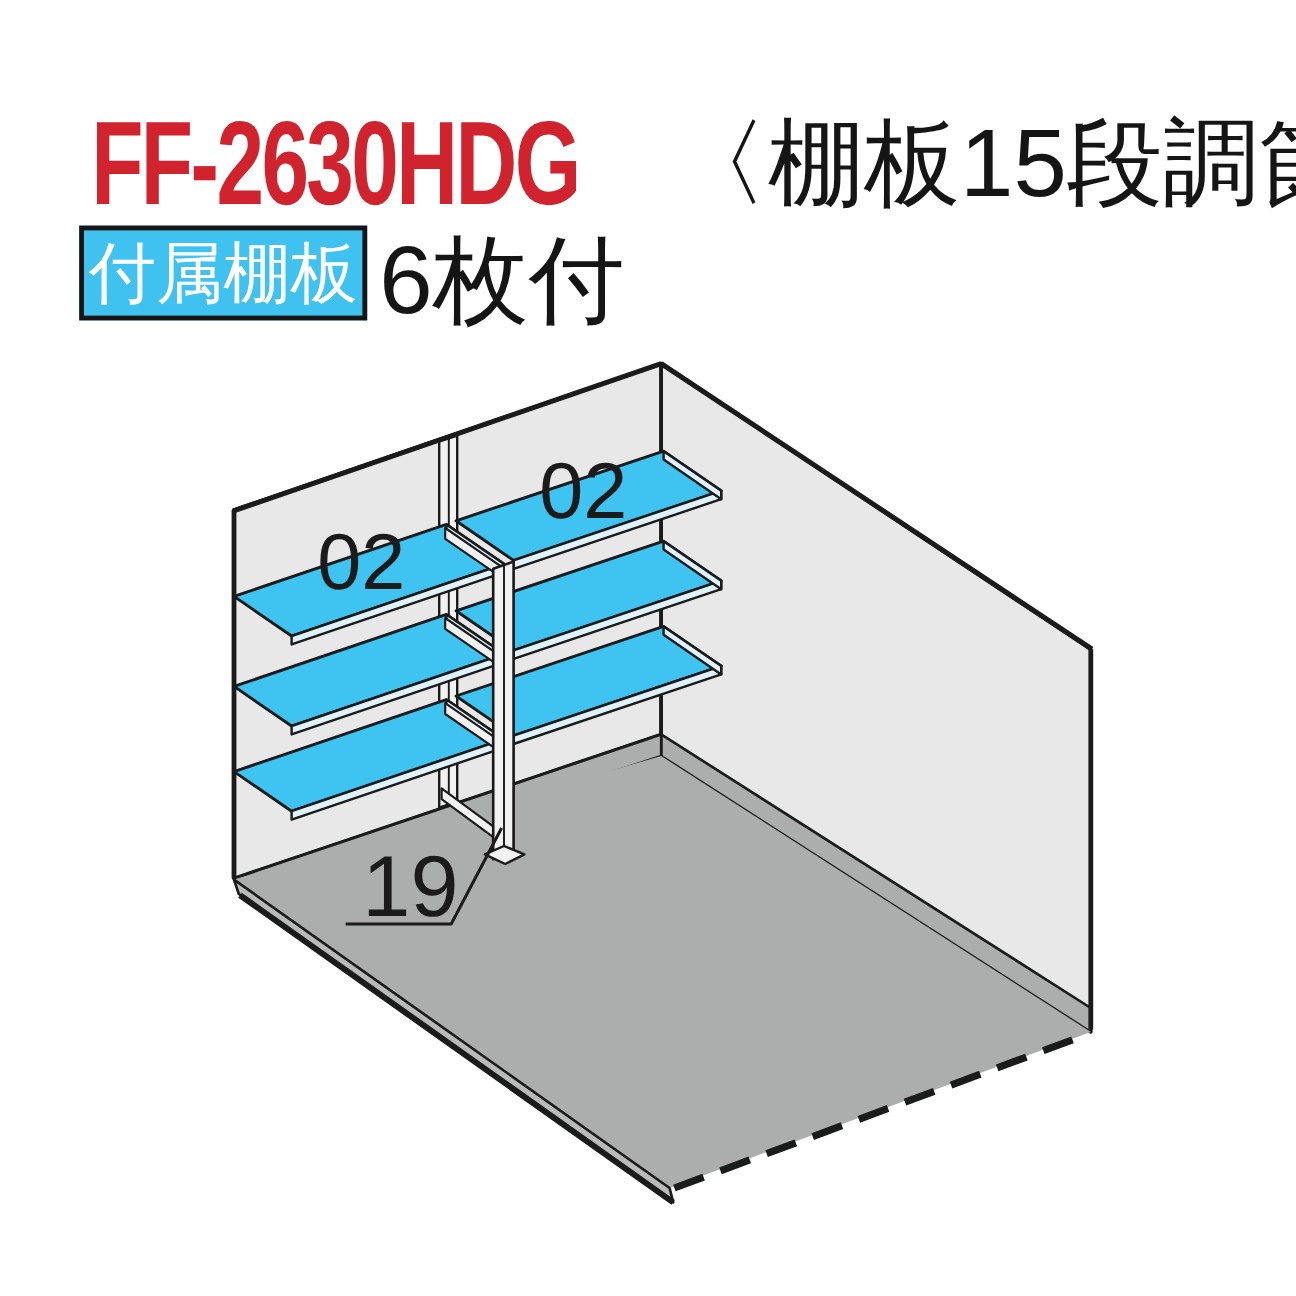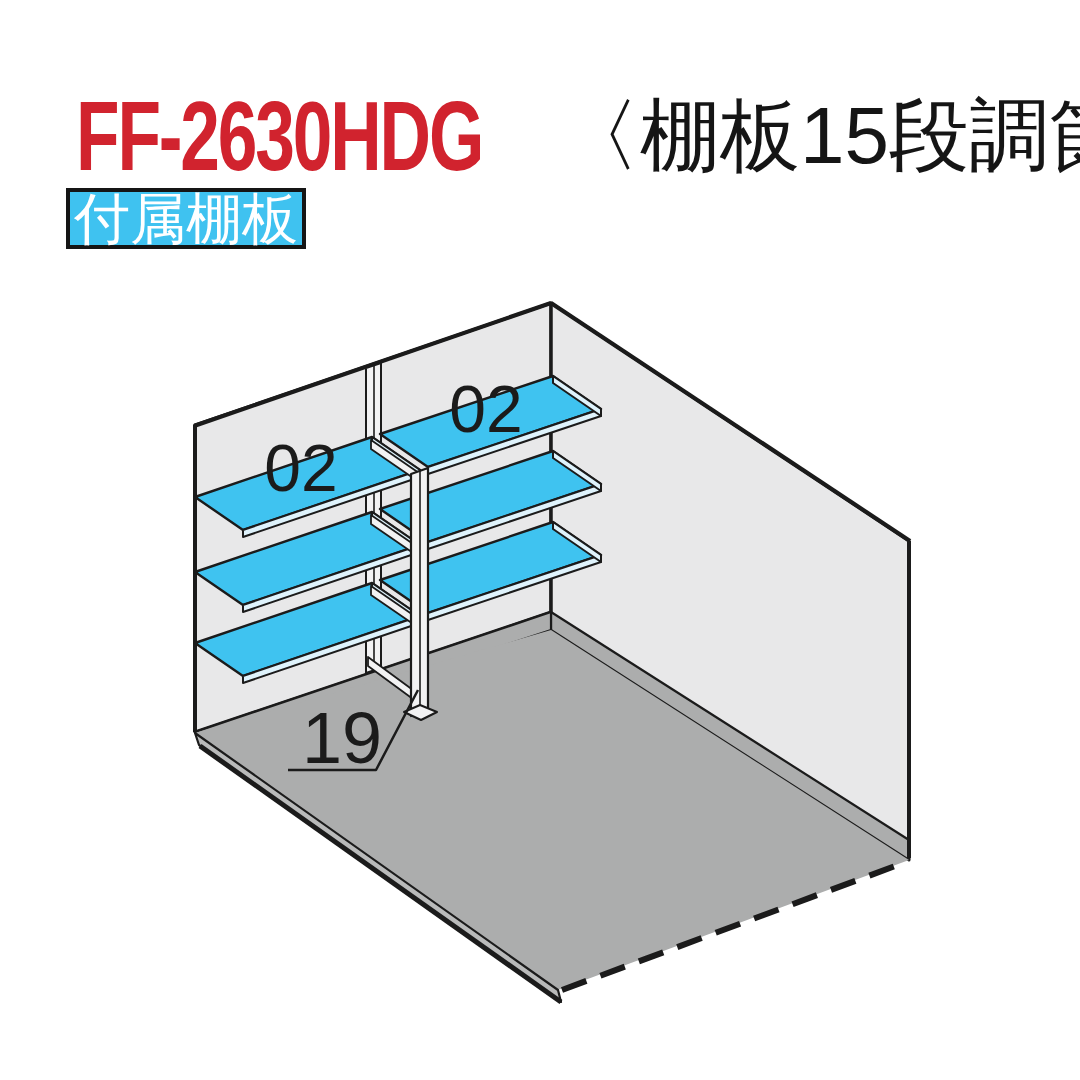--- a/index.html
+++ b/index.html
@@ -21,21 +21,21 @@
     transform-origin:left top;
     white-space:nowrap;
   }
   #adjust-note{
     position:absolute;left:560px;top:96px;
     font-size:80px;line-height:1;color:#151515;
     white-space:nowrap;
   }
   #shelf-badge{
     position:absolute;left:66px;top:188px;
-    width:240px;height:61px;
+    width:240px;height:79px;
     box-sizing:border-box;
     background:#3fc2f0;
     border:4px solid #151515;
     display:flex;align-items:center;justify-content:center;
     font-size:56px;color:#ffffff;line-height:1;
     white-space:nowrap;
   }
   #shelf-count{
     position:absolute;left:316px;top:194px;
     font-size:80px;line-height:1;color:#151515;
@@ -52,20 +52,21 @@
 </head>
 <body>
 
 <div id="page">
 
   <div id="model-title">FF-2630HDG</div>
   <div id="adjust-note">〈棚板15段調節〉</div>
   <div id="shelf-badge">
     <span>付属棚板</span>
   </div>
+  <div id="shelf-count">6枚付</div>
 
   <svg id="diagram-svg" width="1080" height="1080" viewBox="0 0 1080 1080">
 
     <polygon points="195,425 551,303 551,612 195,732" fill="#E8E8E9" stroke="#1b1b1b" stroke-width="3" stroke-linejoin="round"></polygon>
     <polygon points="551,303 909,541 909,860 551,630" fill="#E8E8E9" stroke="#1b1b1b" stroke-width="3" stroke-linejoin="round"></polygon>
 
     <polygon points="551,612 909,840 909,860 551,630" fill="#ACADAD" stroke="#1b1b1b" stroke-width="2.2" stroke-linejoin="round"></polygon>
     <polygon points="195,732 551,612 551,630 205,744" fill="#ACADAD" stroke="#1b1b1b" stroke-width="2.2" stroke-linejoin="round"></polygon>
 
     <polygon points="195,733 551,630 909,860 558,990" fill="#ACADAD" stroke="none"></polygon>

